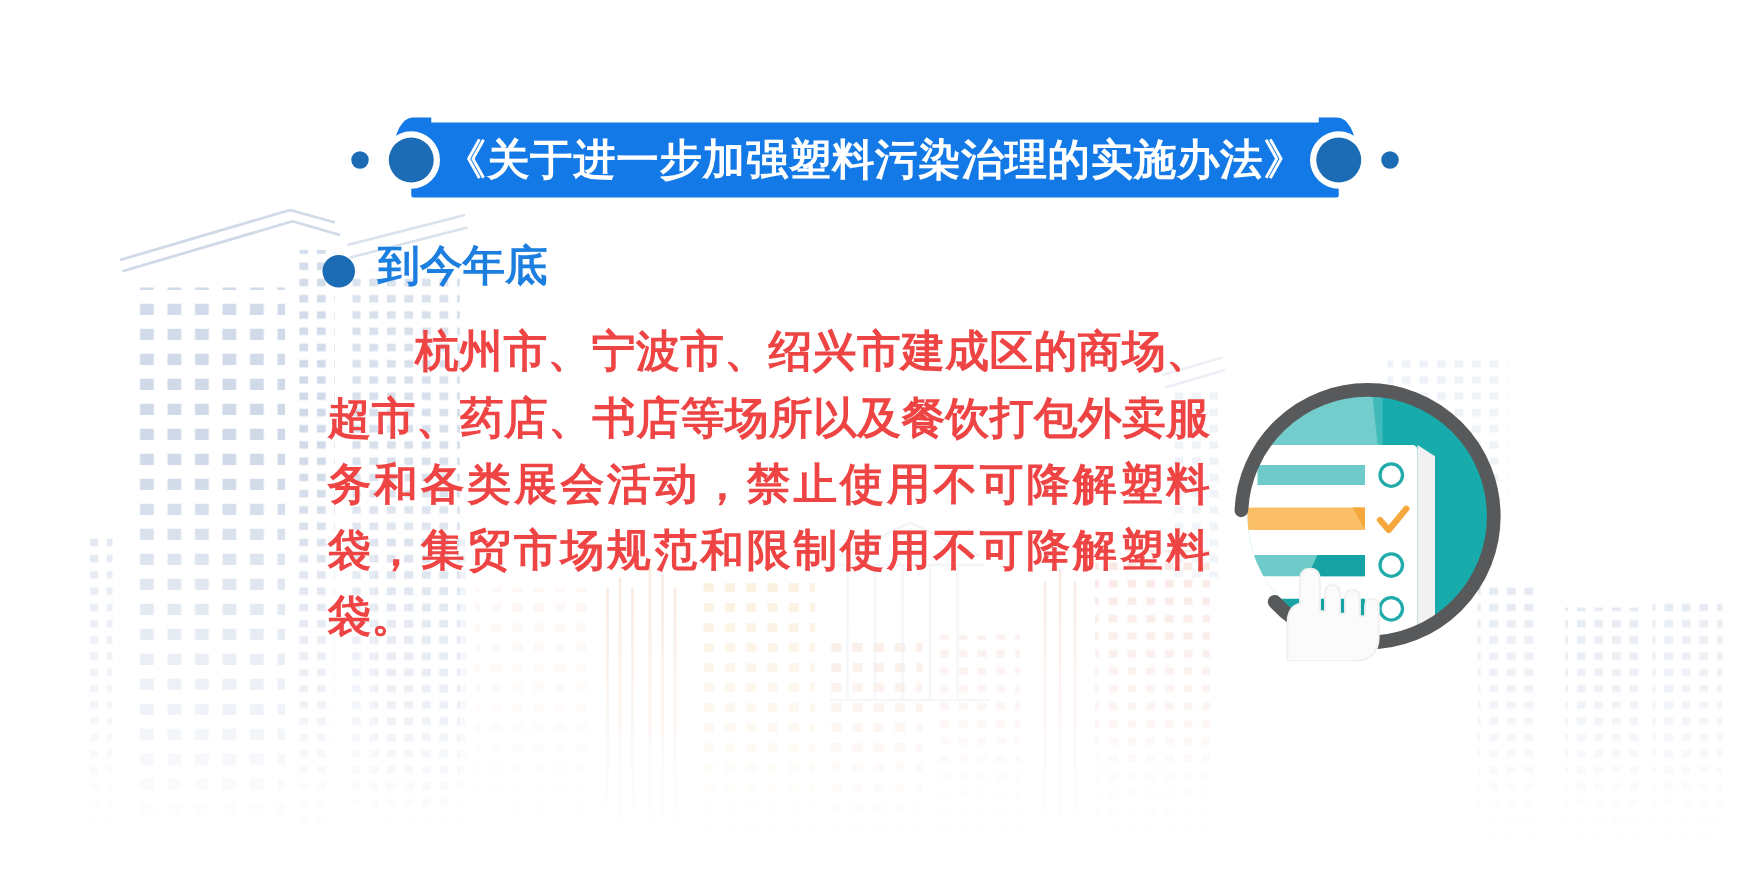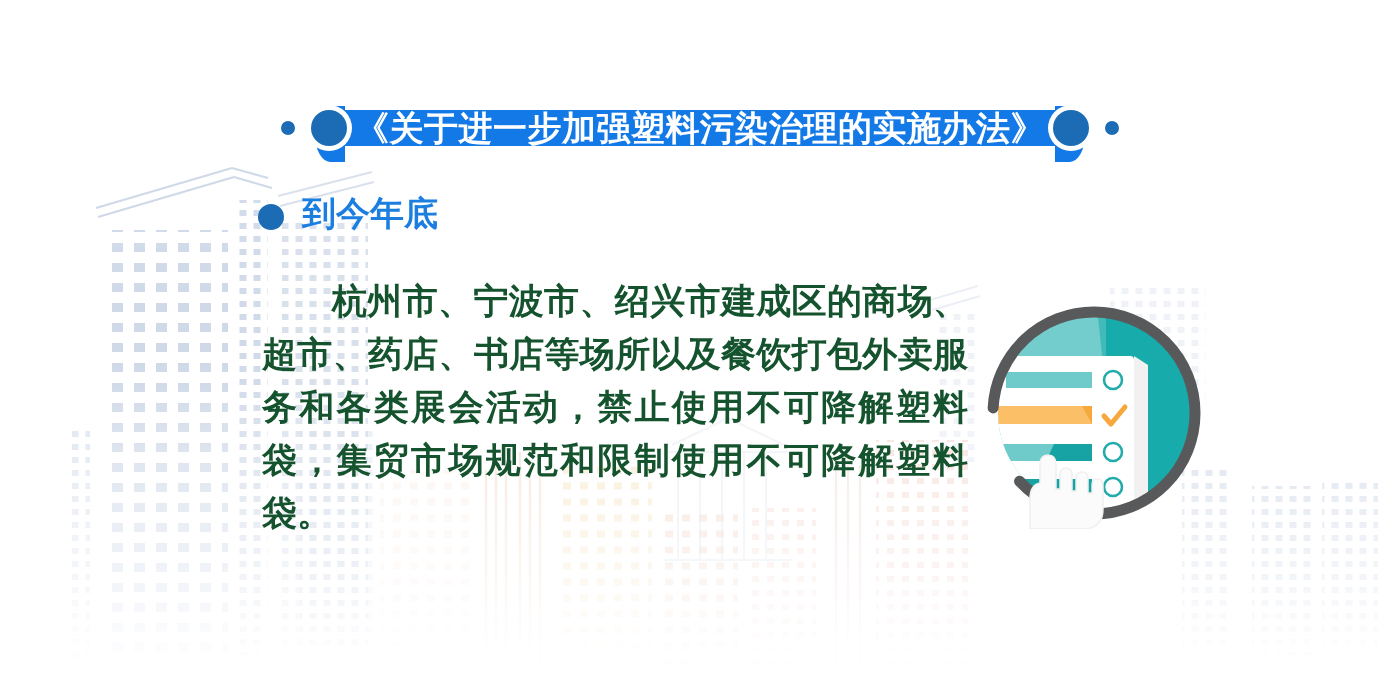--- a/index.html
+++ b/index.html
@@ -68,21 +68,21 @@
     flex: 0 0 auto;
     position: relative;
     z-index: 3;
     box-shadow: 0 0 0 5px #ffffff;
   }
   .tdot-gap-l { width: 16px; flex: 0 0 auto; }
   .tdot-gap-r { width: 16px; flex: 0 0 auto; }
 
   .banner {
     position: relative;
-    height: 36px;
+    height: 60px;
     background: #1379E6;
     display: flex;
     align-items: center;
     justify-content: center;
     padding: 0 26px;
     margin: 0 -18px;
     z-index: 2;
     border-radius: 2px;
   }
   
@@ -135,23 +135,23 @@
     font-size: 34px;
     font-weight: bold;
     line-height: 1;
     white-space: nowrap;
   }
 
   
   .body-text {
     position: absolute;
     left: 262px;
-    top: 274px;
+    top: 255px;
     width: 706px;
-    color: #14532d;
+    color: #ef4444;
     font-size: 35px;
     font-weight: bold;
     line-height: 53px;
     text-indent: 2em;
     text-align: justify;
     text-justify: inter-character;
   }
 
   
   .icon-wrap {

